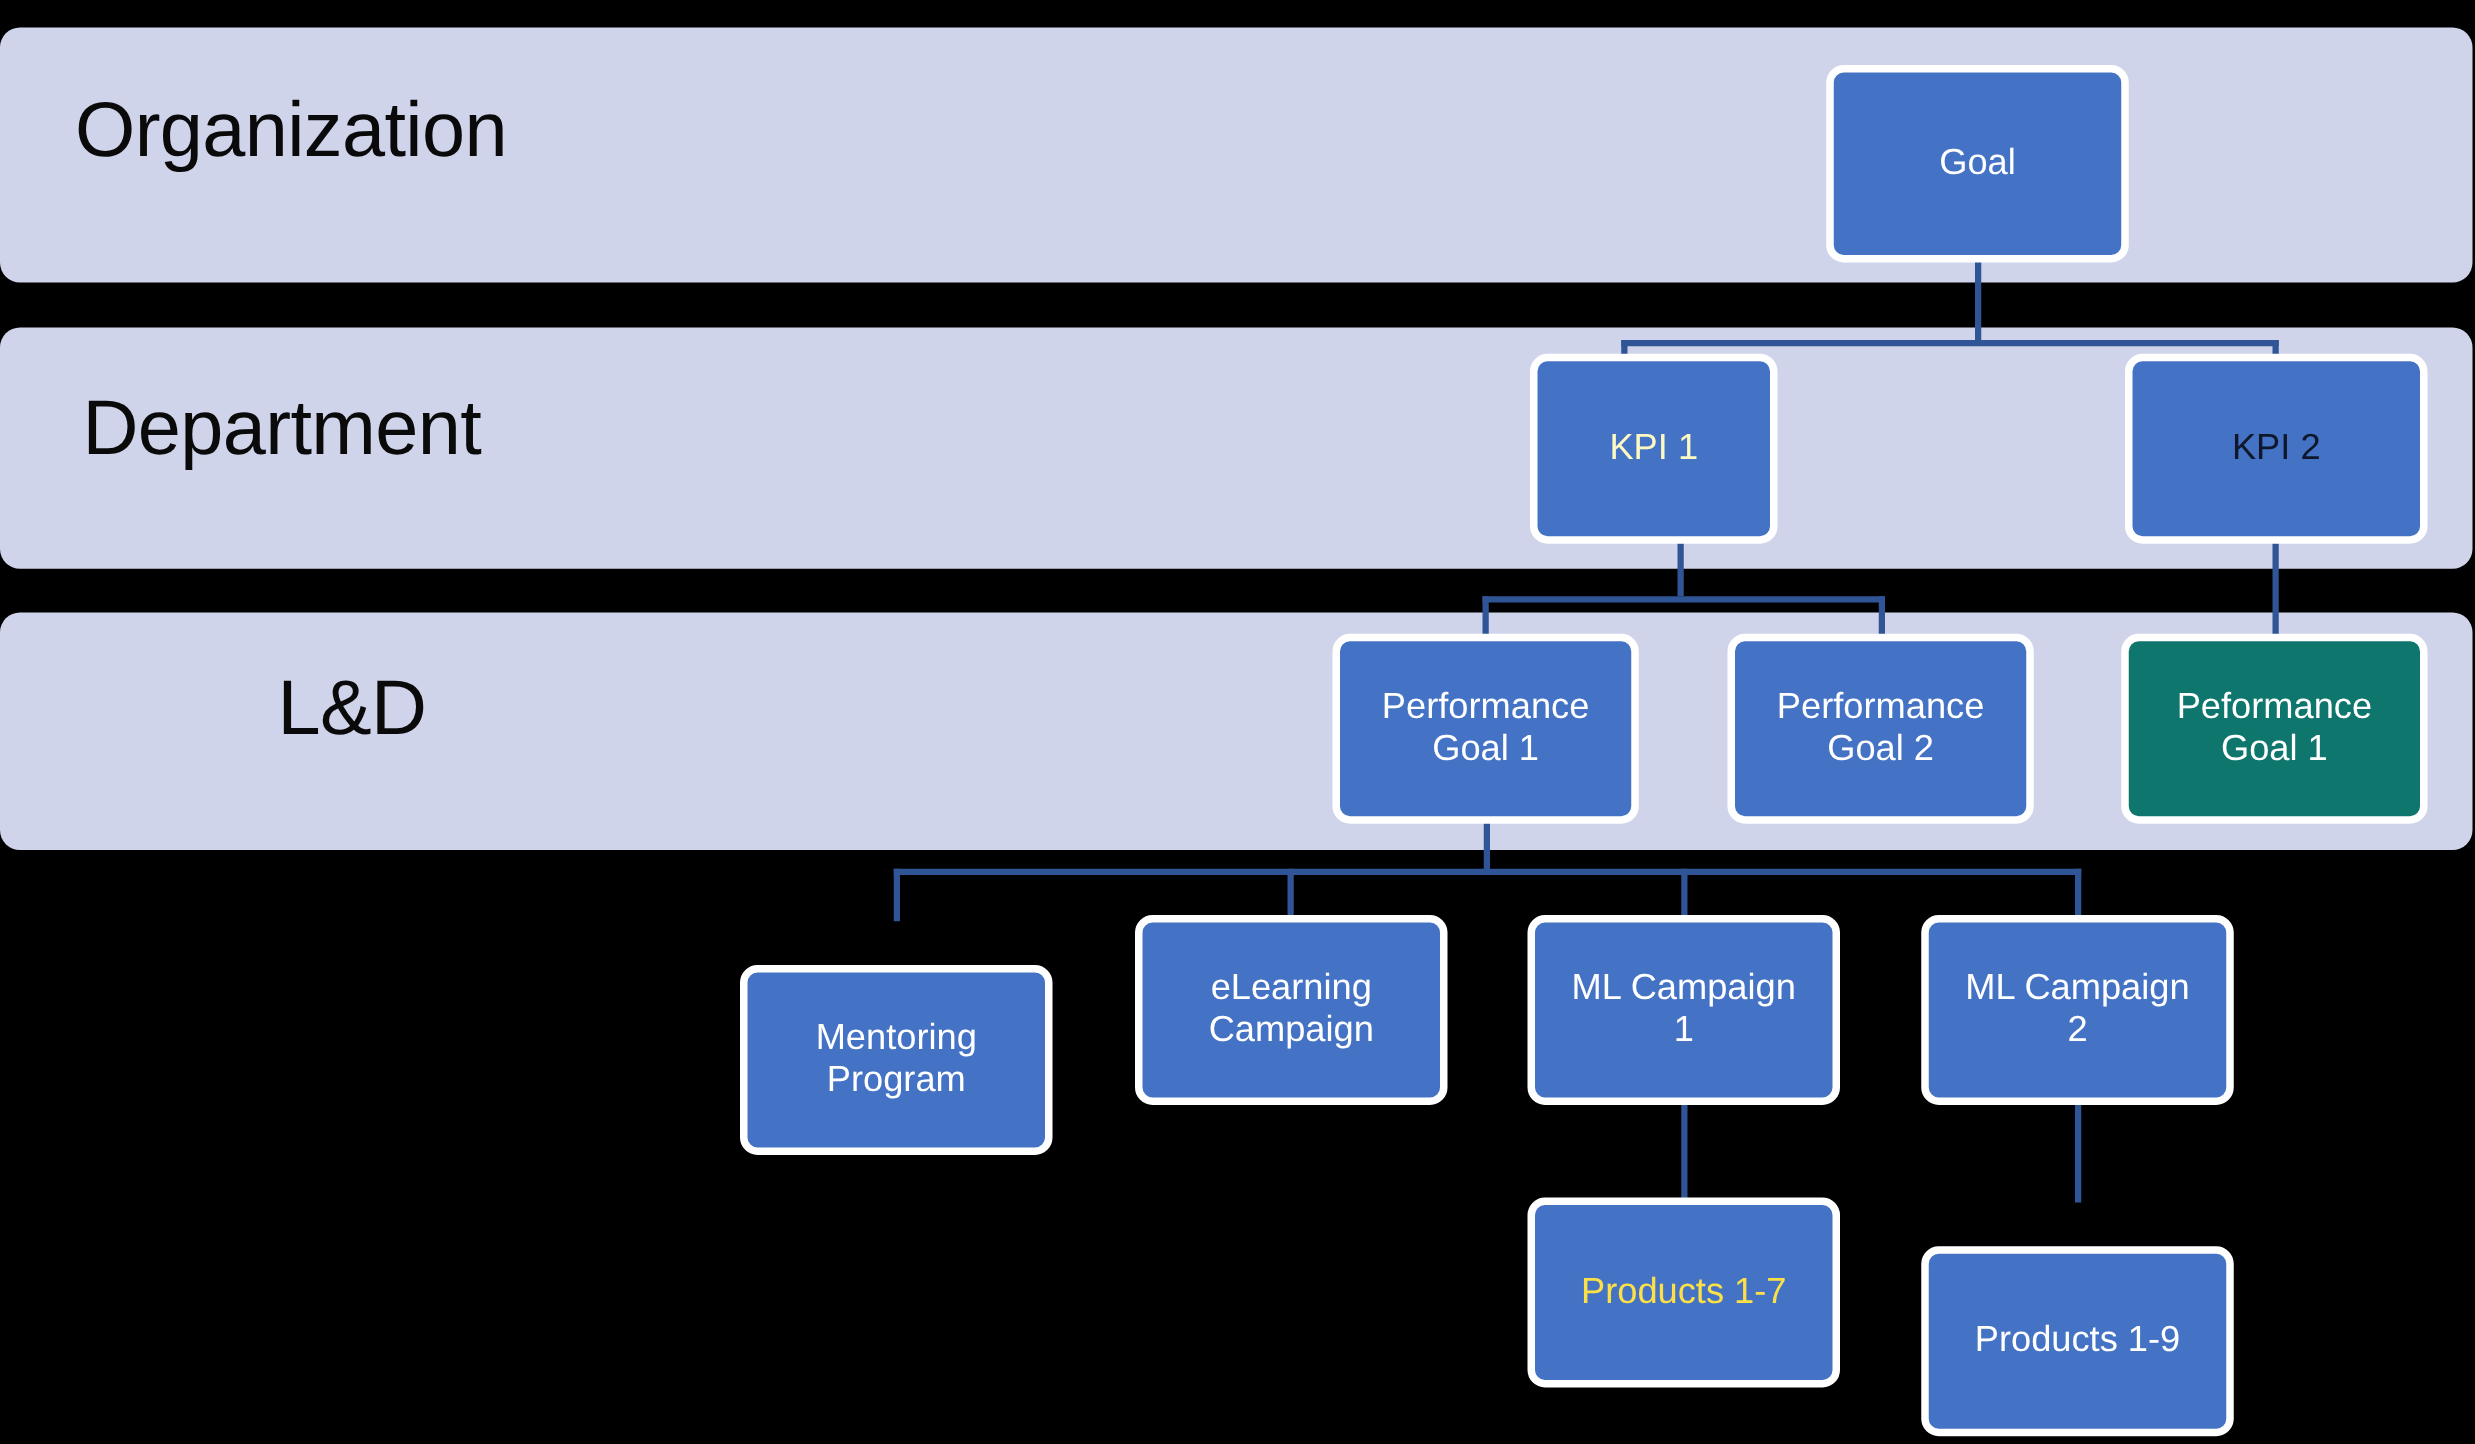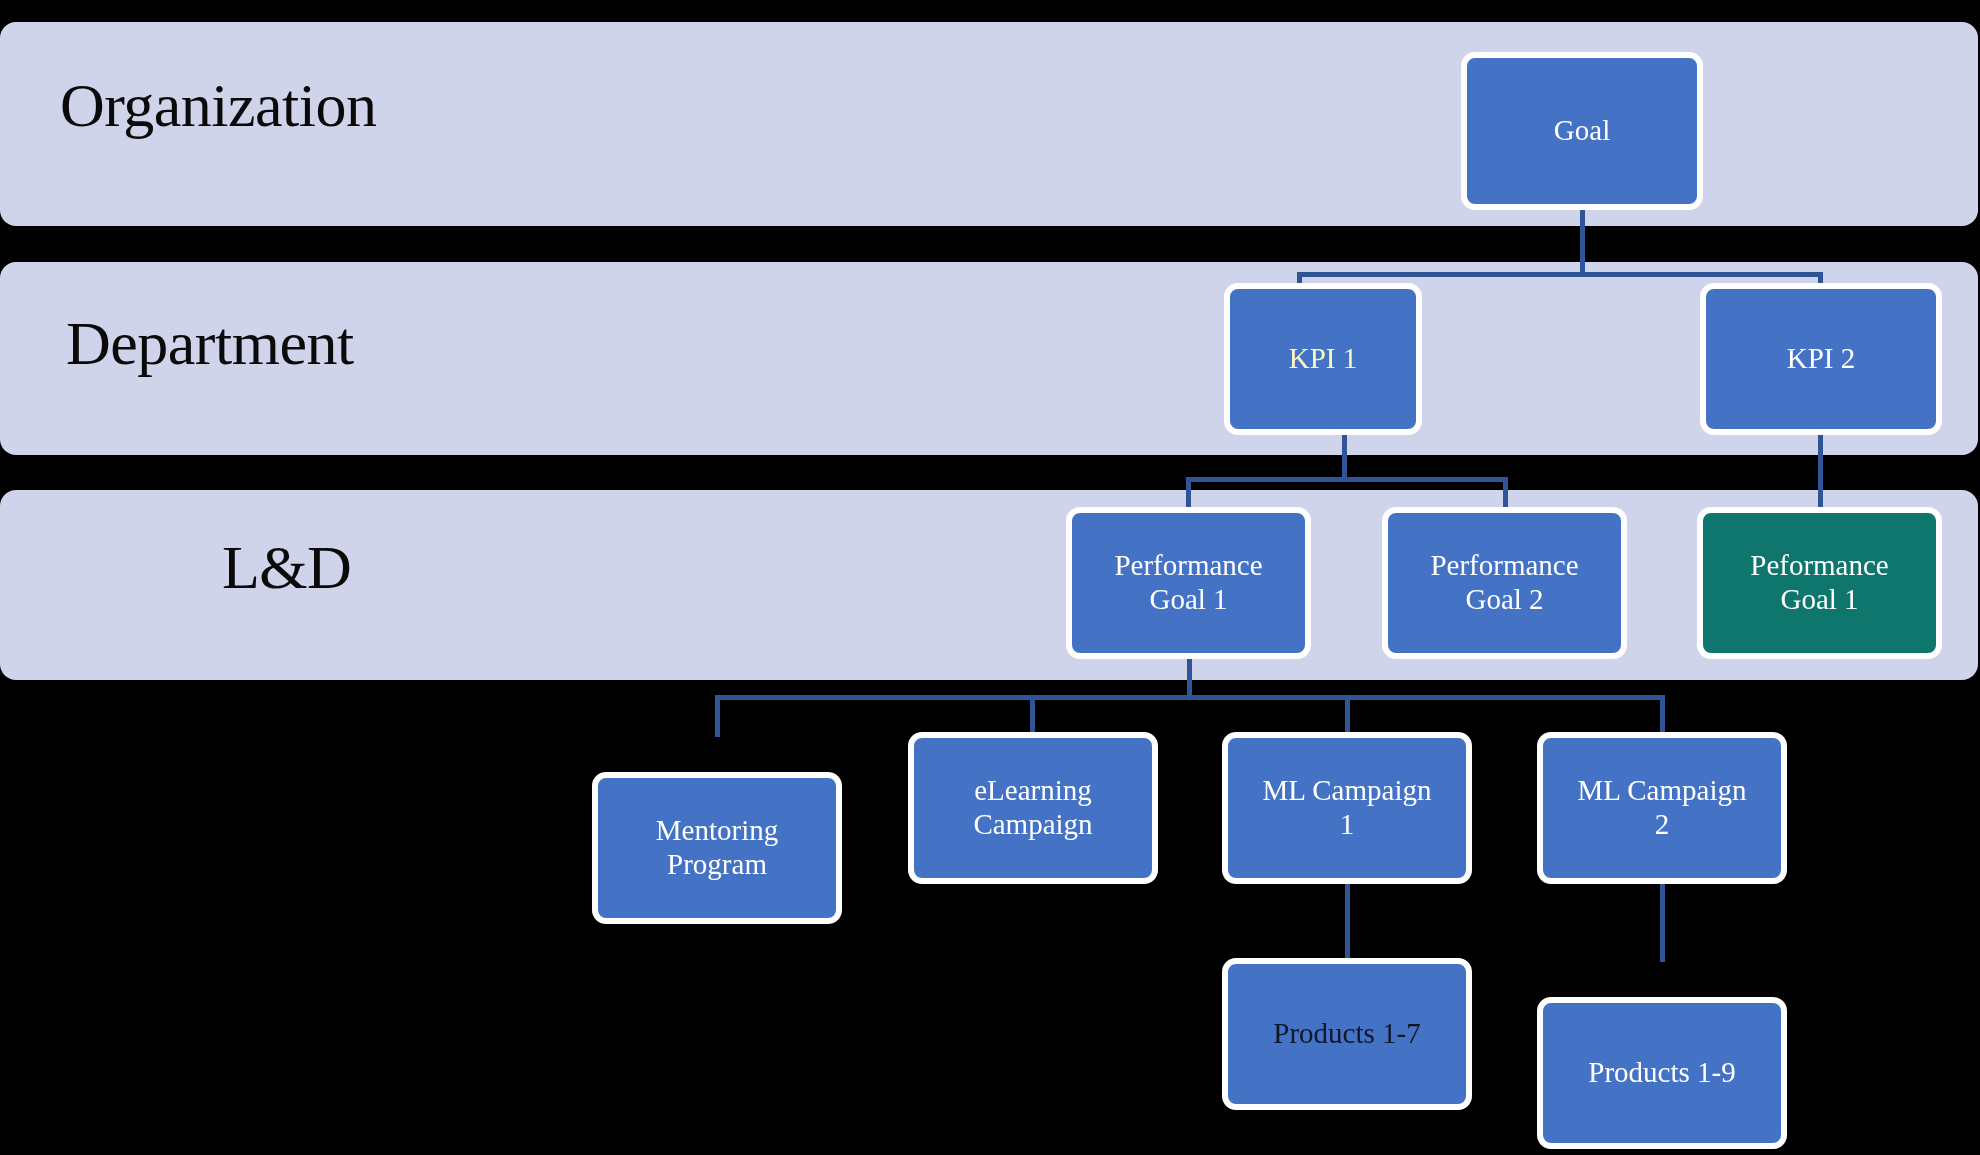--- a/index.html
+++ b/index.html
@@ -7,21 +7,21 @@
     margin: 0;
     padding: 0;
     background: #000000;
   }
   #canvas {
     position: relative;
     width: 1980px;
     height: 1155px;
     background: #000000;
     overflow: hidden;
-    font-family: Liberation Serif, serif;
+    font-family: Liberation Sans, sans-serif;
   }
 
   
   .band {
     position: absolute;
     background: #D0D4EA;
     border-radius: 16px;
     box-sizing: border-box;
   }
   .band-label {
@@ -97,21 +97,21 @@
       <div class="conn conn-v" style="left: 1345px; top: 882px; background: rgb(47, 85, 151); height: 80px;"></div>
       <div class="conn conn-v" style="left: 1660px; top: 882px; background: rgb(47, 85, 151); height: 80px;"></div>
     </div>
   <div id="nodes-layer">
       <div class="node" style="left: 1461px; top: 52px; width: 242px; height: 158px; background: rgb(68, 114, 196); border-color: rgb(255, 255, 255); color: rgb(255, 255, 255);">
         <span class="node-text">Goal</span>
       </div>
       <div class="node" style="left: 1224px; top: 283px; width: 198px; height: 152px; background: rgb(68, 114, 196); border-color: rgb(255, 255, 255); color: #fef9c3;">
         <span class="node-text">KPI 1</span>
       </div>
-      <div class="node" style="left: 1700px; top: 283px; width: 242px; height: 152px; background: rgb(68, 114, 196); border-color: rgb(255, 255, 255); color: #ffffff;">
+      <div class="node" style="left: 1700px; top: 283px; width: 242px; height: 152px; background: rgb(68, 114, 196); border-color: rgb(255, 255, 255); color: #0f172a;">
         <span class="node-text">KPI 2</span>
       </div>
       <div class="node" style="left: 1066px; top: 507px; width: 245px; height: 152px; background: rgb(68, 114, 196); border-color: rgb(255, 255, 255); color: rgb(255, 255, 255);">
         <span class="node-text">Performance
 Goal 1</span>
       </div>
       <div class="node" style="left: 1382px; top: 507px; width: 245px; height: 152px; background: rgb(68, 114, 196); border-color: rgb(255, 255, 255); color: rgb(255, 255, 255);">
         <span class="node-text">Performance
 Goal 2</span>
       </div>
@@ -128,20 +128,20 @@
 Campaign</span>
       </div>
       <div class="node" style="left: 1222px; top: 732px; width: 250px; height: 152px; background: rgb(68, 114, 196); border-color: rgb(255, 255, 255); color: rgb(255, 255, 255);">
         <span class="node-text">ML Campaign
 1</span>
       </div>
       <div class="node" style="left: 1537px; top: 732px; width: 250px; height: 152px; background: rgb(68, 114, 196); border-color: rgb(255, 255, 255); color: rgb(255, 255, 255);">
         <span class="node-text">ML Campaign
 2</span>
       </div>
-      <div class="node" style="left: 1222px; top: 958px; width: 250px; height: 152px; background: rgb(68, 114, 196); border-color: rgb(255, 255, 255); color: #0f172a;">
+      <div class="node" style="left: 1222px; top: 958px; width: 250px; height: 152px; background: rgb(68, 114, 196); border-color: rgb(255, 255, 255); color: #fde047;">
         <span class="node-text">Products 1-7</span>
       </div>
       <div class="node" style="left: 1537px; top: 958px; width: 250px; height: 152px; background: rgb(68, 114, 196); border-color: rgb(255, 255, 255); color: rgb(255, 255, 255); margin-top: 39px;">
         <span class="node-text">Products 1-9</span>
       </div>
     </div>
 </div>
 
 </body></html>

